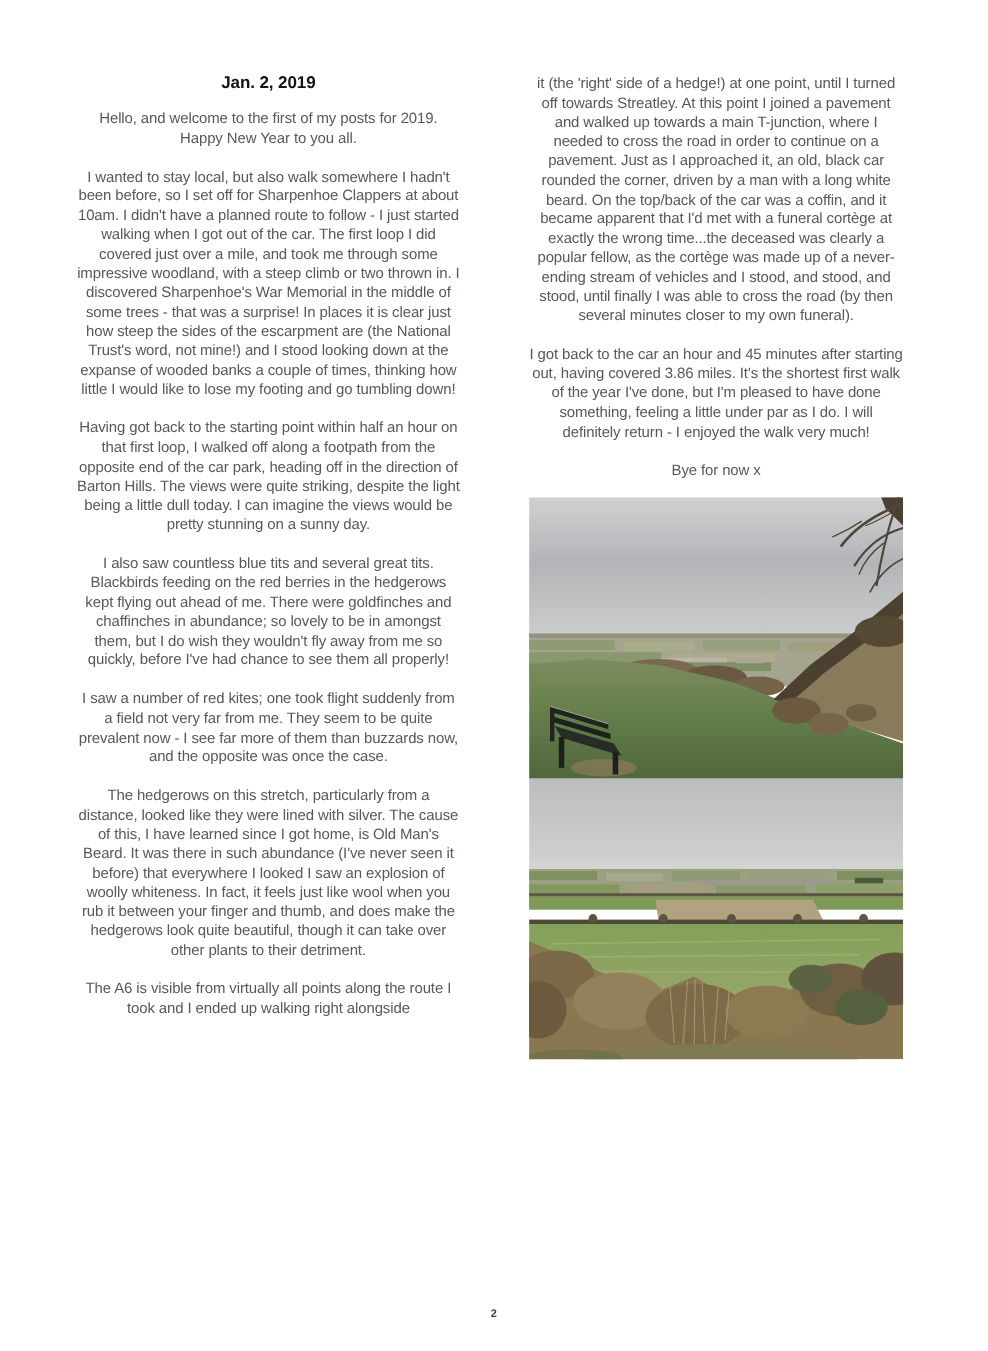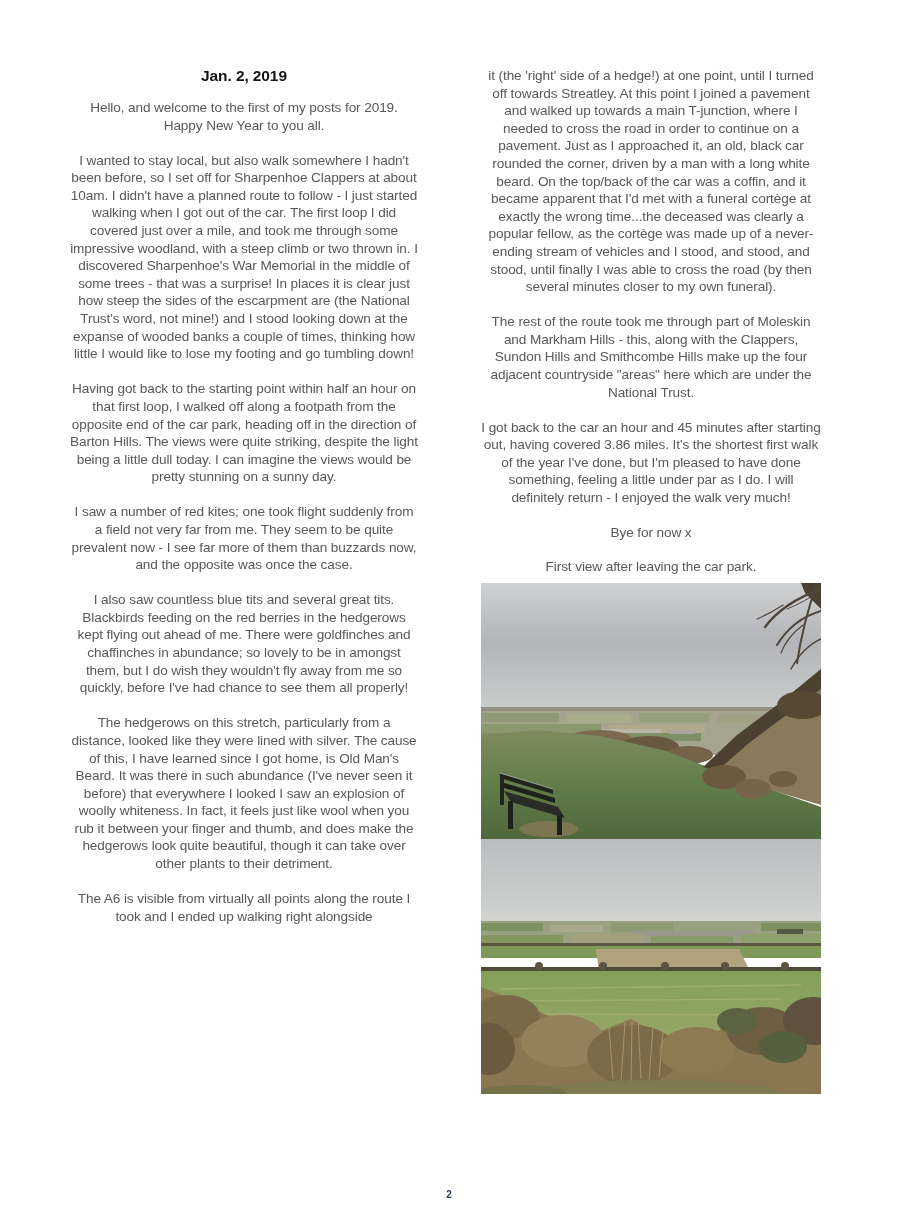--- a/index.html
+++ b/index.html
@@ -46,33 +46,31 @@
 </head>
 <body>
 
 <div>
 
   <div class="text-col col-left">
     <h1 class="date-heading">Jan. 2, 2019</h1>
     <p>Hello, and welcome to the first of my posts for 2019. Happy New Year to you all.</p>
     <p>I wanted to stay local, but also walk somewhere I hadn't been before, so I set off for Sharpenhoe Clappers at about 10am. I didn't have a planned route to follow - I just started walking when I got out of the car. The first loop I did covered just over a mile, and took me through some impressive woodland, with a steep climb or two thrown in. I discovered Sharpenhoe's War Memorial in the middle of some trees - that was a surprise! In places it is clear just how steep the sides of the escarpment are (the National Trust's word, not mine!) and I stood looking down at the expanse of wooded banks a couple of times, thinking how little I would like to lose my footing and go tumbling down!</p>
     <p>Having got back to the starting point within half an hour on that first loop, I walked off along a footpath from the opposite end of the car park, heading off in the direction of Barton Hills. The views were quite striking, despite the light being a little dull today. I can imagine the views would be pretty stunning on a sunny day.</p>
+    <p>I also saw countless blue tits and several great tits. Blackbirds feeding on the red berries in the hedgerows kept flying out ahead of me. There were goldfinches and chaffinches in abundance; so lovely to be in amongst them, but I do wish they wouldn't fly away from me so quickly, before I've had chance to see them all properly!</p>
     <p>I saw a number of red kites; one took flight suddenly from a field not very far from me. They seem to be quite prevalent now - I see far more of them than buzzards now, and the opposite was once the case.</p>
-    <p>I also saw countless blue tits and several great tits. Blackbirds feeding on the red berries in the hedgerows kept flying out ahead of me. There were goldfinches and chaffinches in abundance; so lovely to be in amongst them, but I do wish they wouldn't fly away from me so quickly, before I've had chance to see them all properly!</p>
     <p>The hedgerows on this stretch, particularly from a distance, looked like they were lined with silver. The cause of this, I have learned since I got home, is Old Man's Beard. It was there in such abundance (I've never seen it before) that everywhere I looked I saw an explosion of woolly whiteness. In fact, it feels just like wool when you rub it between your finger and thumb, and does make the hedgerows look quite beautiful, though it can take over other plants to their detriment.</p>
     <p>The A6 is visible from virtually all points along the route I took and I ended up walking right alongside</p>
   </div>
 
   <div class="text-col col-right">
     <p>it (the 'right' side of a hedge!) at one point, until I turned off towards Streatley. At this point I joined a pavement and walked up towards a main T-junction, where I needed to cross the road in order to continue on a pavement. Just as I approached it, an old, black car rounded the corner, driven by a man with a long white beard. On the top/back of the car was a coffin, and it became apparent that I'd met with a funeral cortège at exactly the wrong time...the deceased was clearly a popular fellow, as the cortège was made up of a never-ending stream of vehicles and I stood, and stood, and stood, until finally I was able to cross the road (by then several minutes closer to my own funeral).</p>
-    <p>The rest of the route took me through part of Moleskin and Markham Hills - this, along with the Clappers, Sundon Hills and Smithcombe Hills make up the four adjacent countryside "areas" here which are under the National Trust.</p>
     <p>I got back to the car an hour and 45 minutes after starting out, having covered 3.86 miles. It's the shortest first walk of the year I've done, but I'm pleased to have done something, feeling a little under par as I do. I will definitely return - I enjoyed the walk very much!</p>
 
     <p class="no-gap">Bye for now x</p>
-    <p class="caption-line">First view after leaving the car park.</p>
 
     <div class="photo-frame">
       <svg width="340" height="256" viewBox="0 0 340 256" role="img">
         <defs>
           <linearGradient id="sky1" x1="0" y1="0" x2="0" y2="1">
             <stop offset="0" stop-color="#d0d1d2"></stop>
             <stop offset="0.45" stop-color="#b2b4b7"></stop>
             <stop offset="0.92" stop-color="#c9cbcb"></stop>
             <stop offset="1" stop-color="#d6d7d6"></stop>
           </linearGradient>

